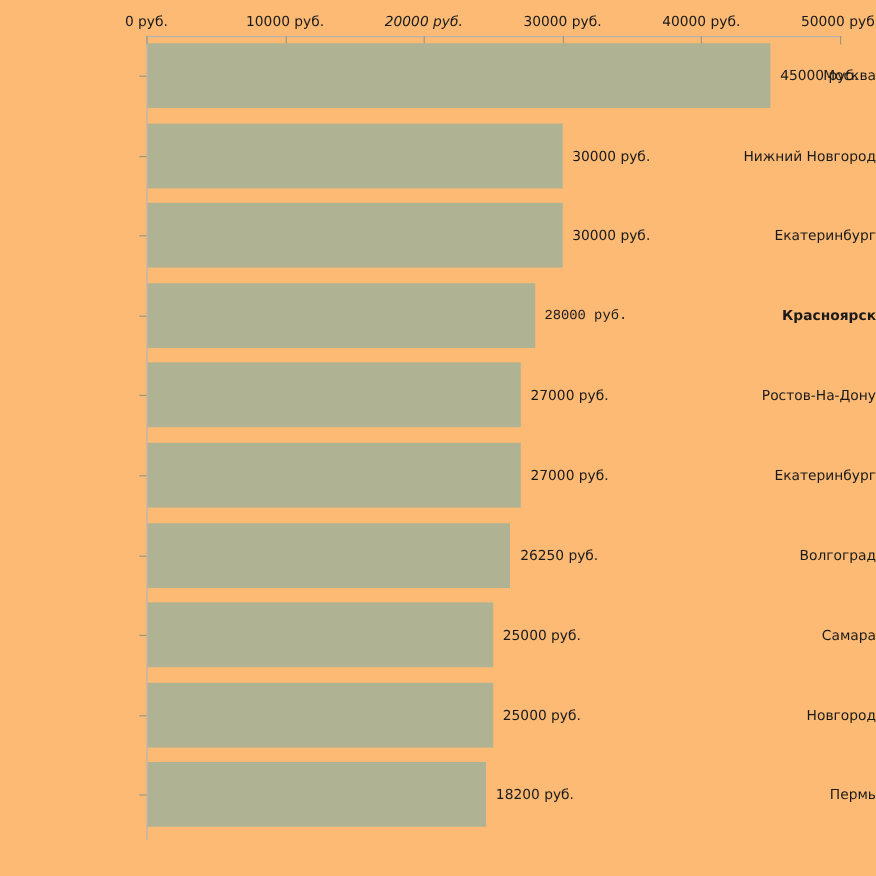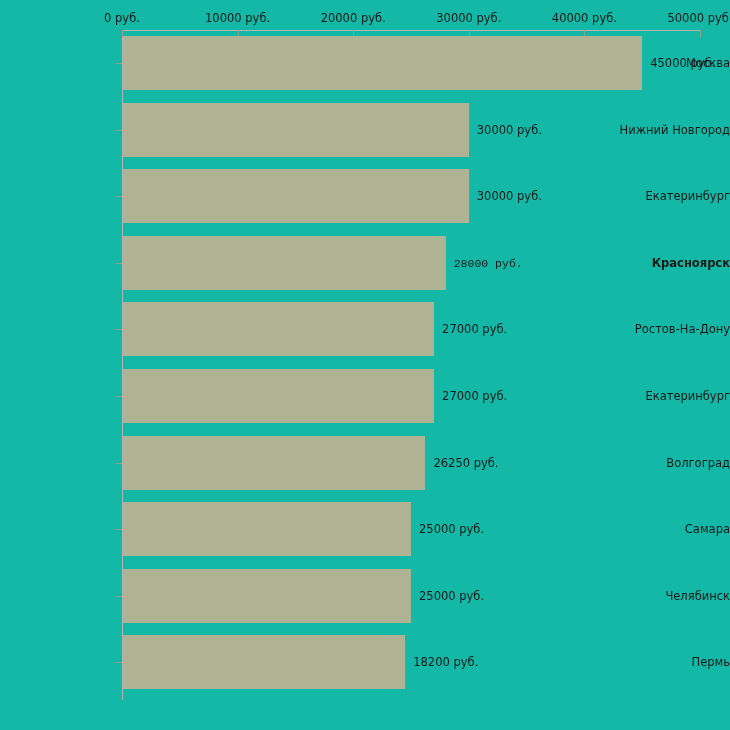--- a/index.html
+++ b/index.html
@@ -11,21 +11,21 @@
     width: 730px;
     height: 730px;
     font-family: "DejaVu Sans", "Liberation Sans", sans-serif;
     overflow: hidden;
   }
 
   #chart-root {
     position: relative;
     width: 730px;
     height: 730px;
-    background: #14b8a6;
+    background: #fdba74;
   }
 
   
   .x-axis-line {
     position: absolute;
     left: 122px;
     top: 30px;
     width: 578px;
     height: 1px;
     background: #b3b3b3;
@@ -95,21 +95,21 @@
 
   <div class="x-axis-line"></div>
   <div class="y-axis-line"></div>
 
   <div id="x-ticks-layer">
       <div class="x-tick" style="left: 122px;"></div>
       <div class="x-tick-label" style="left: 122px;">0 руб.</div>
       <div class="x-tick" style="left: 237.6px;"></div>
       <div class="x-tick-label" style="left: 237.6px;">10000 руб.</div>
       <div class="x-tick" style="left: 353.2px;"></div>
-      <div class="x-tick-label" style="left: 353.2px;">20000 руб.</div>
+      <div class="x-tick-label" style="left: 353.2px; font-style: italic;">20000 руб.</div>
       <div class="x-tick" style="left: 468.8px;"></div>
       <div class="x-tick-label" style="left: 468.8px;">30000 руб.</div>
       <div class="x-tick" style="left: 584.4px;"></div>
       <div class="x-tick-label" style="left: 584.4px;">40000 руб.</div>
       <div class="x-tick" style="left: 700px;"></div>
       <div class="x-tick-label" style="left: 700px;">50000 руб.</div>
     </div>
   <div id="y-ticks-layer">
       <div class="y-tick" style="top: 63px;"></div>
       <div class="y-tick-label" style="top: 63px;">Москва</div>
@@ -121,21 +121,21 @@
       <div class="y-tick-label" style="top: 262.8px; font-weight: bold;">Красноярск</div>
       <div class="y-tick" style="top: 329.4px;"></div>
       <div class="y-tick-label" style="top: 329.4px; text-align: right;">Ростов-На-Дону</div>
       <div class="y-tick" style="top: 396px;"></div>
       <div class="y-tick-label" style="top: 396px;">Екатеринбург</div>
       <div class="y-tick" style="top: 462.6px;"></div>
       <div class="y-tick-label" style="top: 462.6px;">Волгоград</div>
       <div class="y-tick" style="top: 529.2px;"></div>
       <div class="y-tick-label" style="top: 529.2px;">Самара</div>
       <div class="y-tick" style="top: 595.8px;"></div>
-      <div class="y-tick-label" style="top: 595.8px;">Челябинск</div>
+      <div class="y-tick-label" style="top: 595.8px;">Новгород</div>
       <div class="y-tick" style="top: 662.4px;"></div>
       <div class="y-tick-label" style="top: 662.4px;">Пермь</div>
     </div>
   <div id="bars-layer">
       <div class="bar" title="Москва: 45000 руб." style="top: 36px; height: 54px; width: 519.2px; background: rgb(175, 179, 148);"></div>
       <div class="bar-value" style="left: 650.2px; top: 63px;">45000 руб.</div>
       <div class="bar" title="Нижний Новгород: 30000 руб." style="top: 102.6px; height: 54px; width: 345.8px; background: rgb(175, 179, 148);"></div>
       <div class="bar-value" style="left: 476.8px; top: 129.6px;">30000 руб.</div>
       <div class="bar" title="Новосибирск: 30000 руб." style="top: 169.2px; height: 54px; width: 345.8px; background: rgb(175, 179, 148);"></div>
       <div class="bar-value" style="left: 476.8px; top: 196.2px;">30000 руб.</div>

